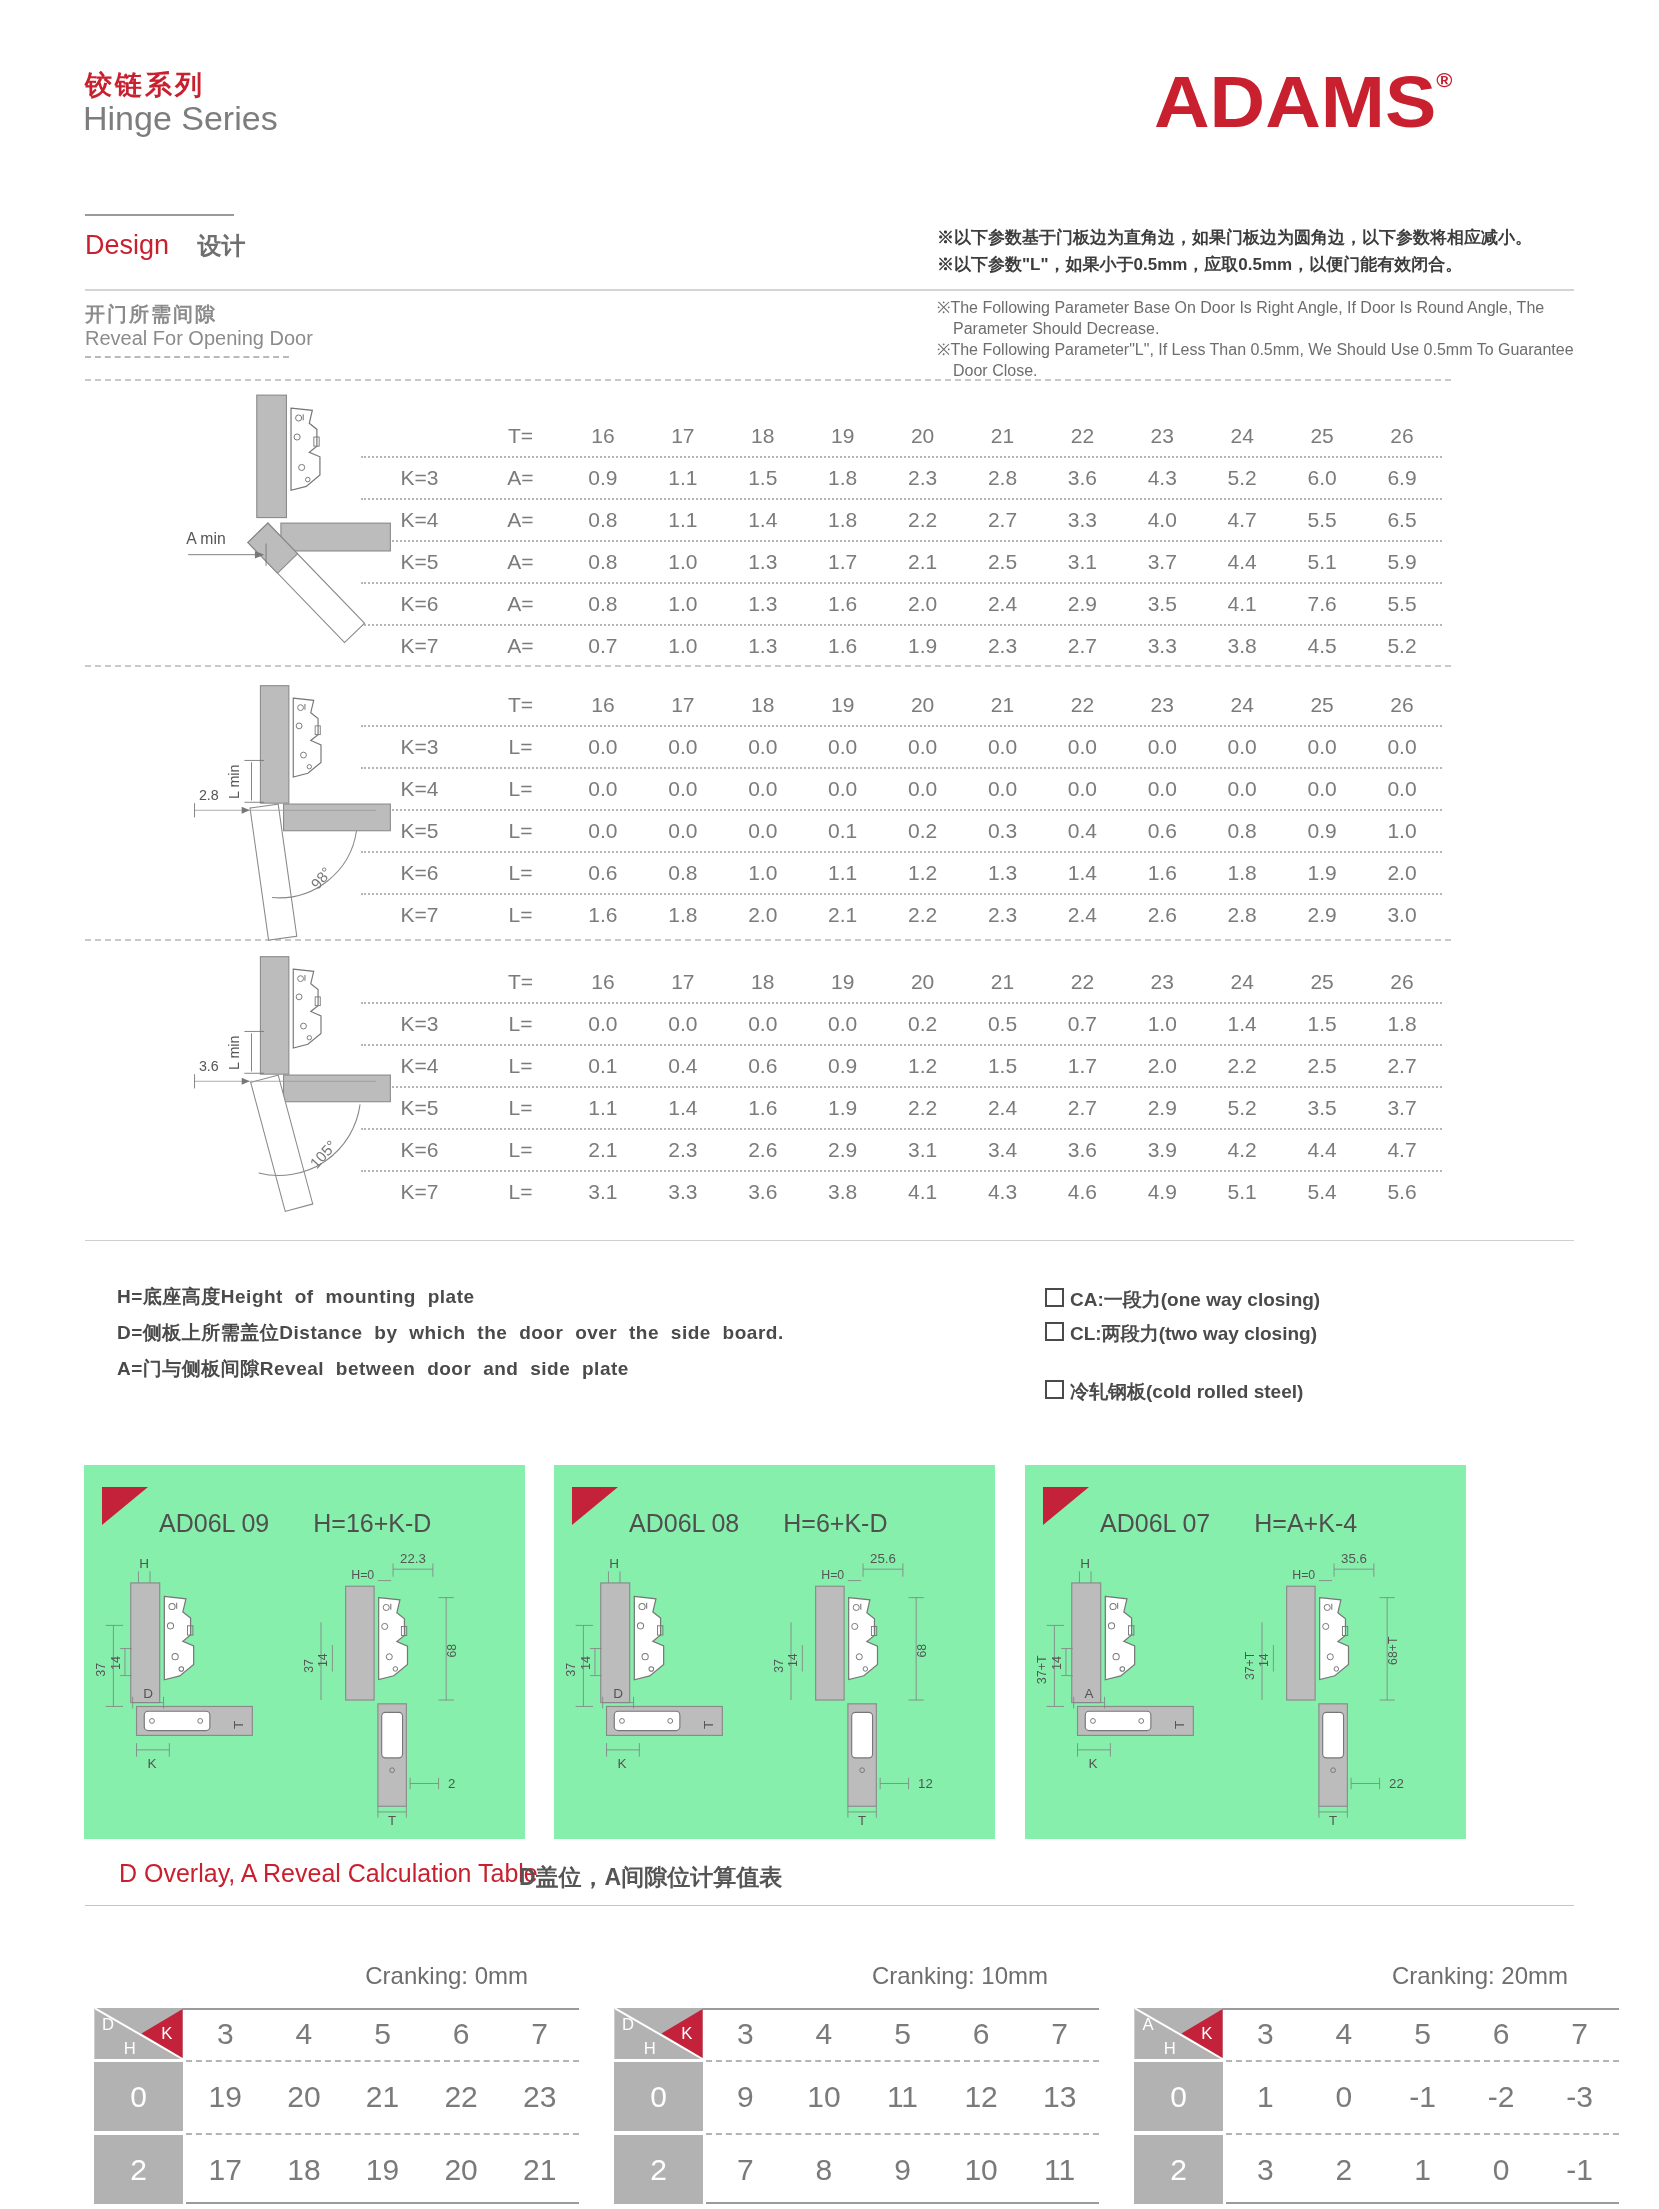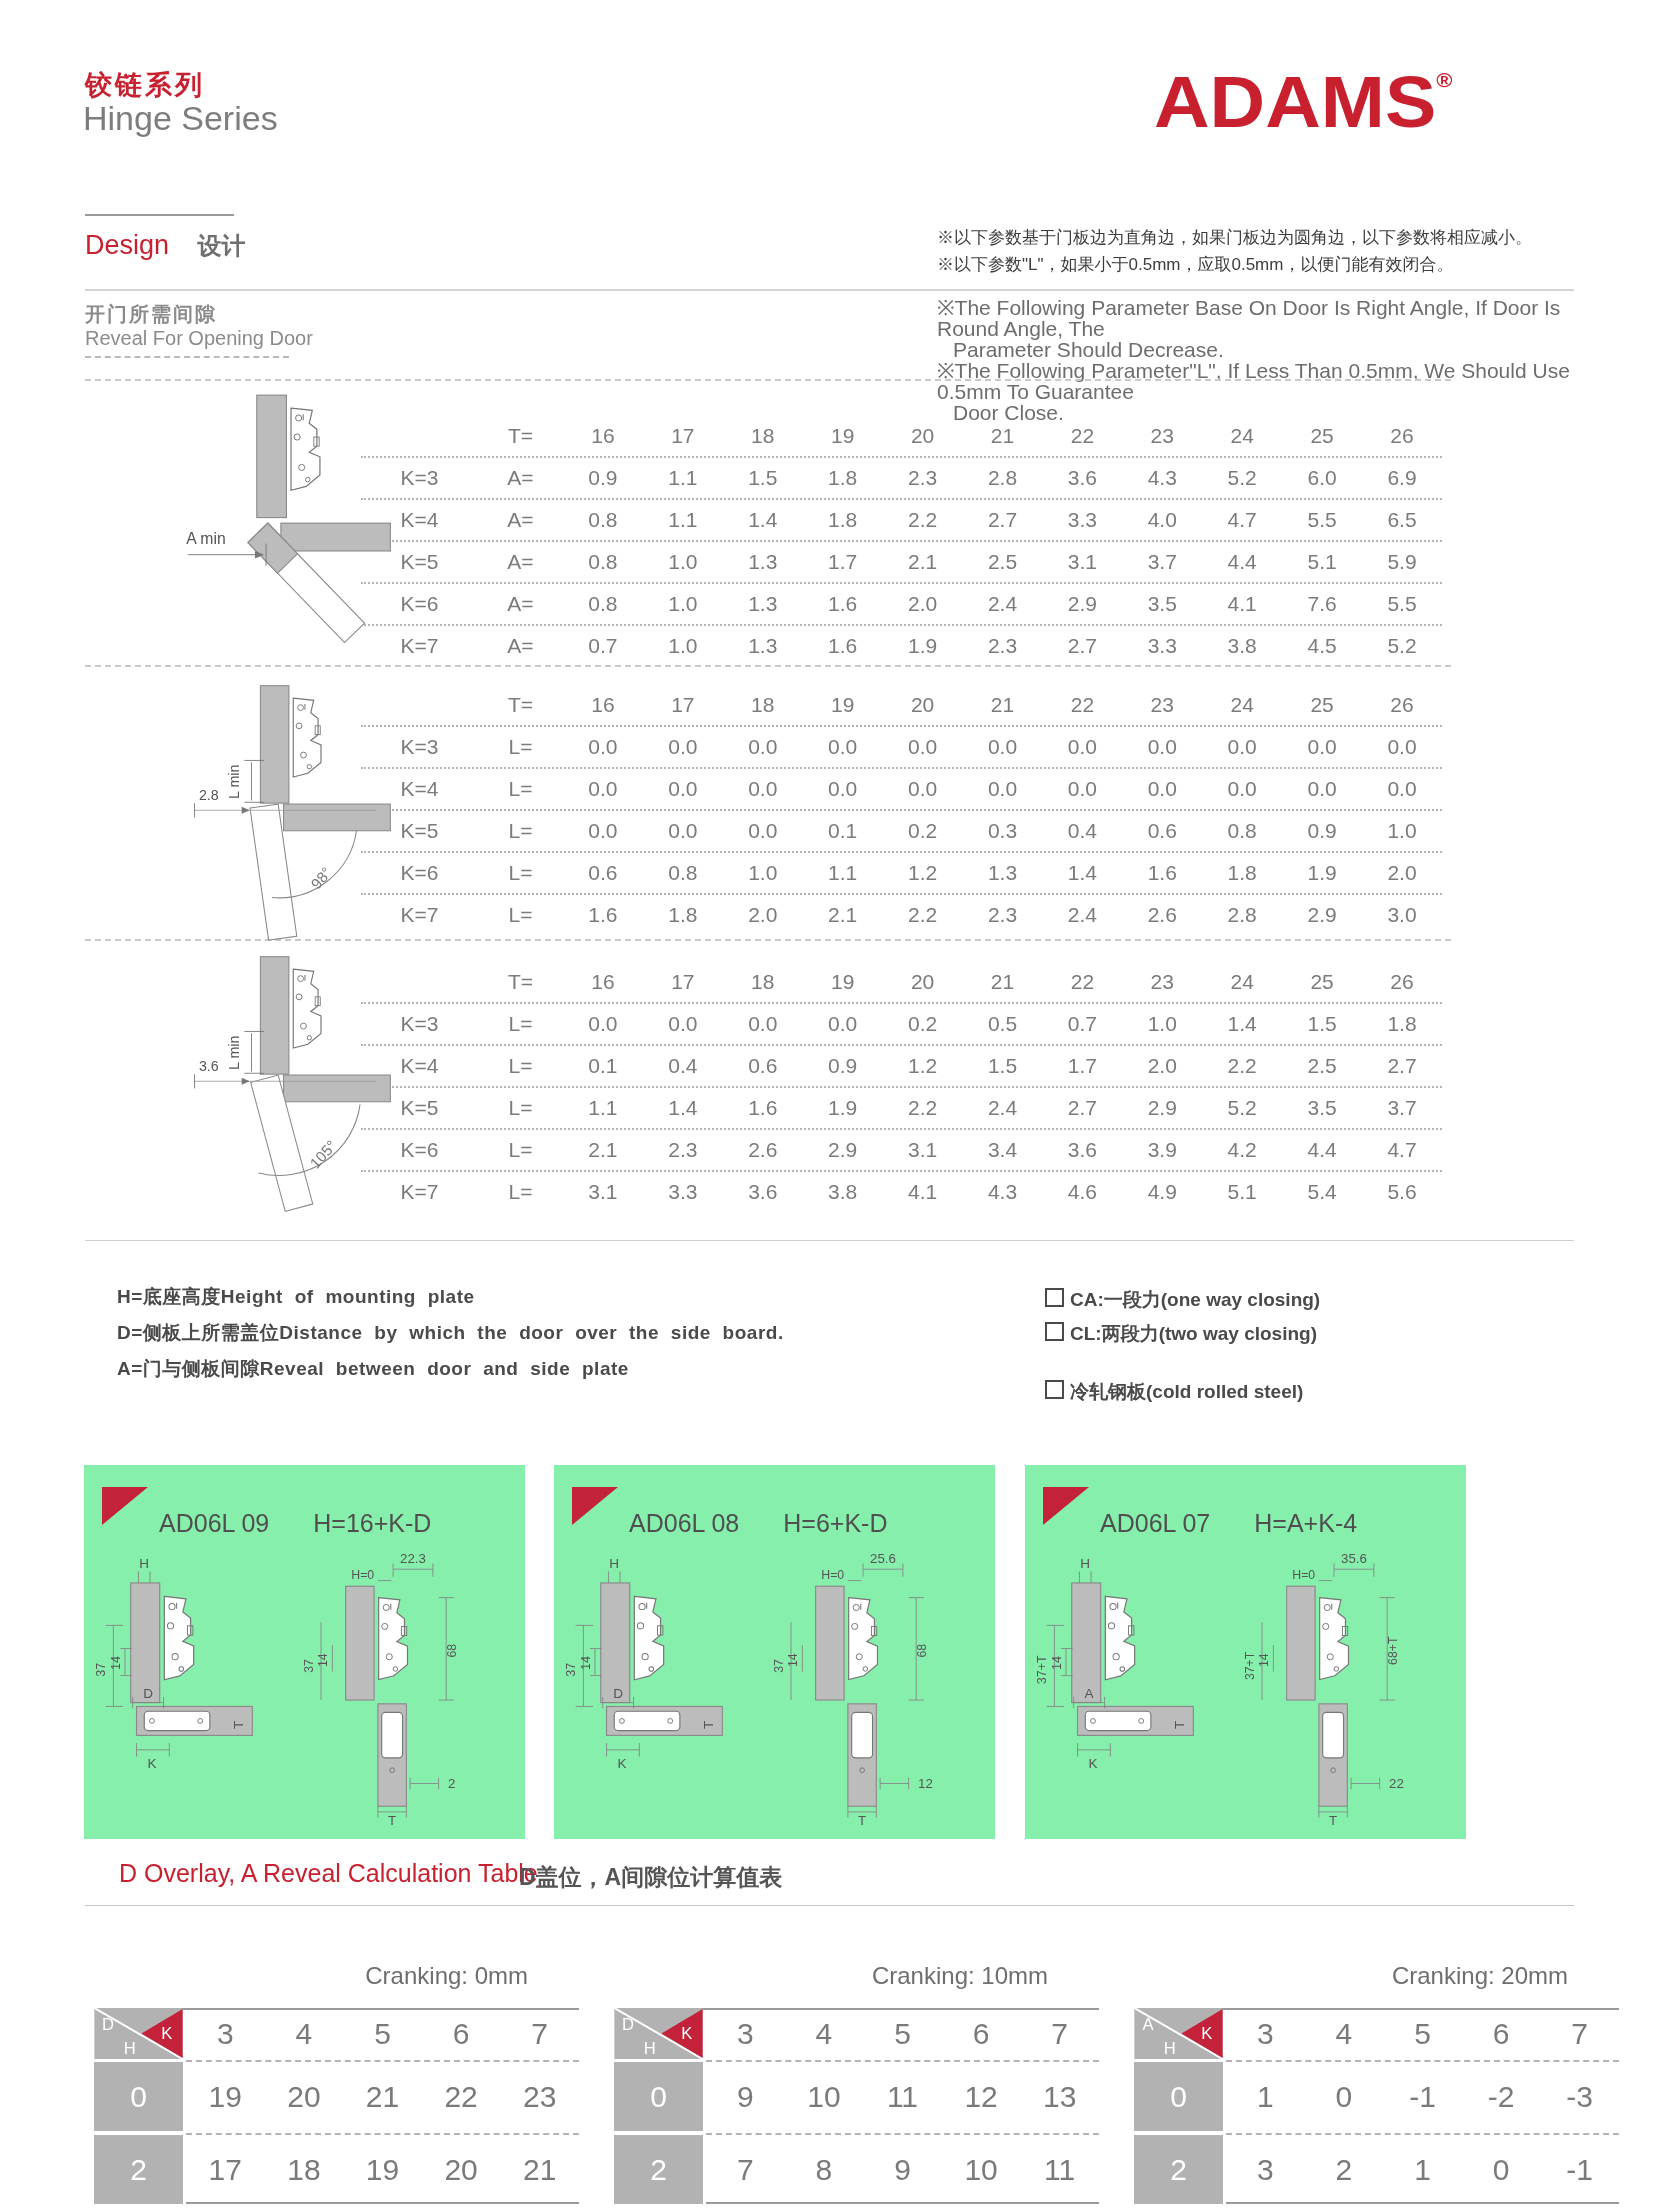--- a/index.html
+++ b/index.html
@@ -9,27 +9,27 @@
   
   .t-cn{position:absolute;left:85px;top:67px;font-size:27px;font-weight:bold;color:#c8202f;letter-spacing:3px;}
   .t-en{position:absolute;left:83px;top:99px;font-size:34px;color:#7d7d7d;}
   .rule-sm{position:absolute;left:85px;top:214px;width:149px;height:2px;background:#9a9a9a;}
   .brand{position:absolute;left:1154px;top:57px;font-size:77px;font-weight:900;color:#c8202f;
          letter-spacing:0;transform:scaleY(.95);}
   .brand sup{font-size:22px;font-weight:bold;vertical-align:42px;}
   .design-row{position:absolute;left:85px;top:230px;}
   .design-en{font-size:27px;color:#c8202f;}
   .design-cn{font-size:24px;color:#6f6f6f;font-weight:bold;margin-left:24px;}
-  .notes-cn{position:absolute;left:937px;top:224px;width:653px;font-size:17px;font-weight:normal;
+  .notes-cn{position:absolute;left:937px;top:224px;width:653px;font-size:17px;font-weight:bold;
             color:#3c3c3c;line-height:27px;}
   .rule-main{position:absolute;left:85px;top:289px;width:1489px;height:2px;background:#d4d4d4;}
   .reveal-cn{position:absolute;left:85px;top:301px;font-size:20px;color:#8b8b8b;font-weight:bold;letter-spacing:2px;}
   .reveal-en{position:absolute;left:85px;top:327px;font-size:20px;color:#8b8b8b;}
   .reveal-dash{position:absolute;left:85px;top:356px;width:204px;border-top:2px dashed #b9b9b9;}
-  .notes-en{position:absolute;left:937px;top:297px;width:673px;font-size:21px;color:#6d6d6d;line-height:21px;}
+  .notes-en{position:absolute;left:937px;top:297px;width:673px;font-size:16px;color:#6d6d6d;line-height:21px;}
   .ne-cont{padding-left:16px;}
   .dash-sep{position:absolute;left:85px;width:1366px;border-top:2px dashed #c9c9c9;}
   .rule-light{position:absolute;left:85px;top:1240px;width:1489px;height:1px;background:#cfcfcf;}
 
   
   .design-table{position:absolute;left:361px;width:1081px;}
   .trow{display:flex;height:40px;align-items:center;border-top:2px dotted #b6b6b6;}
   .trow.header{border-top:none;}
   .tcell{font-size:21px;color:#7b7b7b;text-align:center;}
   .c-k{width:117px;flex:none;}

